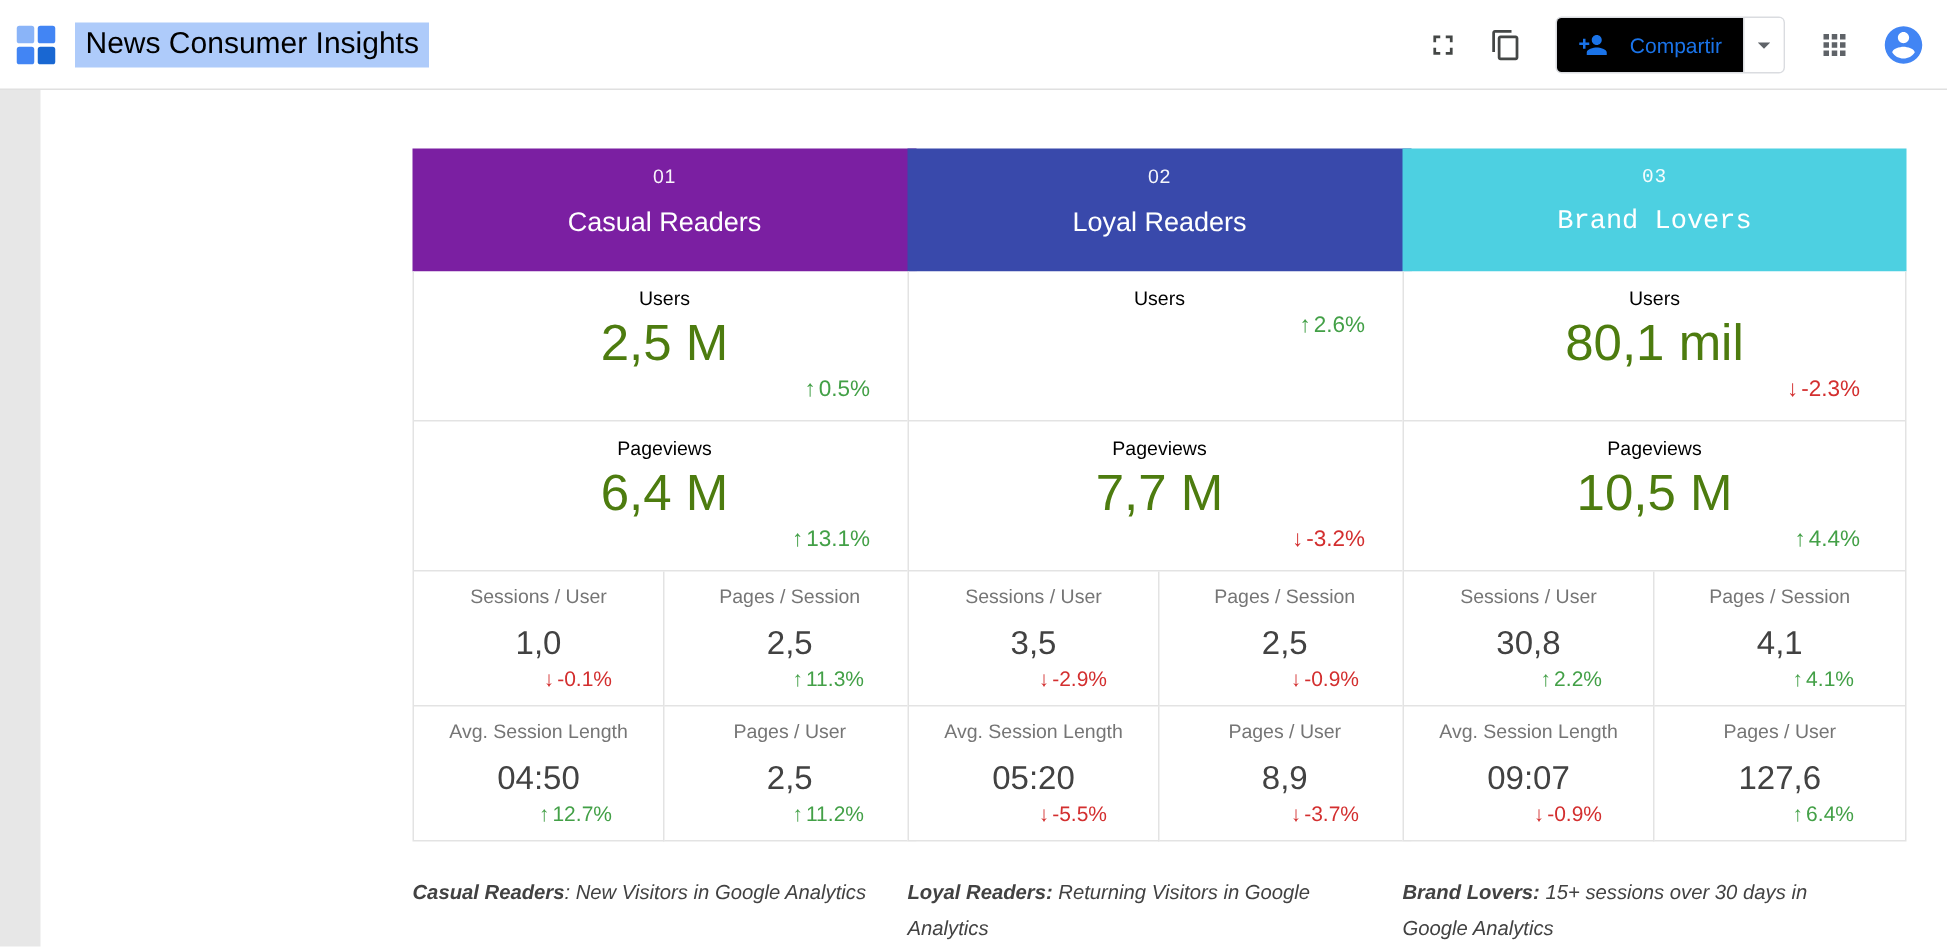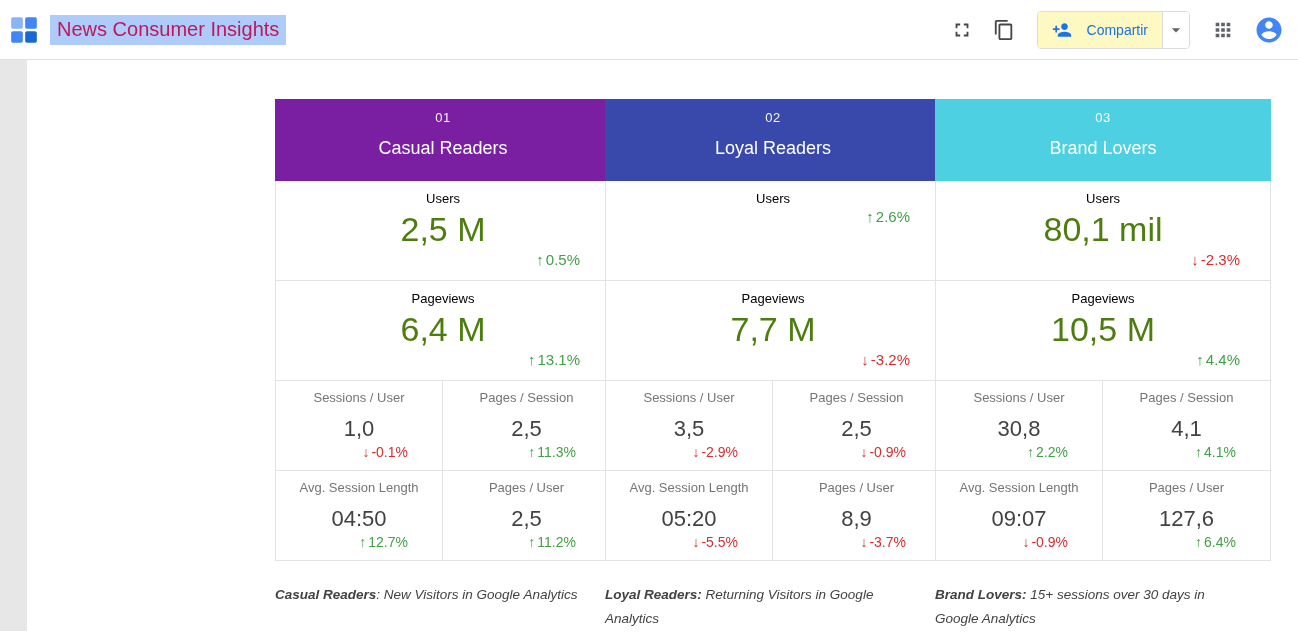--- a/index.html
+++ b/index.html
@@ -20,40 +20,40 @@
     background: #fff;
     display: flex;
     align-items: center;
     justify-content: space-between;
     padding: 0 14px 0 10px;
   }
   .brand { display: flex; align-items: center; gap: 12px; }
   .logo { display: flex; align-items: center; }
   .report-title {
     font-size: 20px;
-    color: #be185d;
+    color: #000000;
     background: #aecbfa;
     padding: 3px 7px 4px 7px;
     cursor: text;
     white-space: nowrap;
   }
   .actions { display: flex; align-items: center; gap: 8px; }
   .iconbtn {
     background: none; border: none; padding: 6px; cursor: pointer;
     display: flex; align-items: center; border-radius: 50%;
   }
   .iconbtn svg { width: 22px; height: 22px; fill: #444746; }
   .share-group {
     display: flex; align-items: stretch; height: 36px;
     border: 1px solid #dadce0; border-radius: 4px; overflow: hidden;
     background: #fff; margin: 0 8px;
   }
   .share-btn {
     display: flex; align-items: center; gap: 15px;
-    border: none; background: #fef9c3; cursor: pointer;
+    border: none; background: #000000; cursor: pointer;
     padding: 0 14px; color: #1a73e8; font-size: 14px; font-weight: 500;
     font-family: "Liberation Sans", sans-serif;
   }
   .share-btn svg { width: 20px; height: 20px; fill: #1a73e8; }
   .share-caret {
     border: none; border-left: 1px solid #dadce0; background: #fff;
     display: flex; align-items: center; padding: 0 3px; cursor: pointer;
   }
   .share-caret svg { width: 20px; height: 20px; fill: #5f6368; }
   .avatar { display: flex; cursor: pointer; margin-left: 6px; }
@@ -248,21 +248,21 @@
           <div class="cell-change change down"><span>-3.7%</span></div>
         </div>
       </div>
     </div>
     <div class="footnote">
       <b>Loyal Readers:</b><span> Returning Visitors in Google Analytics</span>
     </div>
   </div>
 
   <div class="card-col" id="card-2">
-    <div class="card-header" style="background-color: rgb(77, 208, 225);">
+    <div class="card-header" style="background-color: rgb(77, 208, 225); font-family: Liberation Mono, monospace;">
       <div class="card-number">03</div>
       <div class="card-title">Brand Lovers</div>
     </div>
     <div class="card-body">
       <div class="section">
         <div class="sec-label">Users</div>
         <div class="sec-value">80,1 mil</div>
         <div class="sec-change change down"><span>-2.3%</span></div>
       </div>
       <div class="section">

